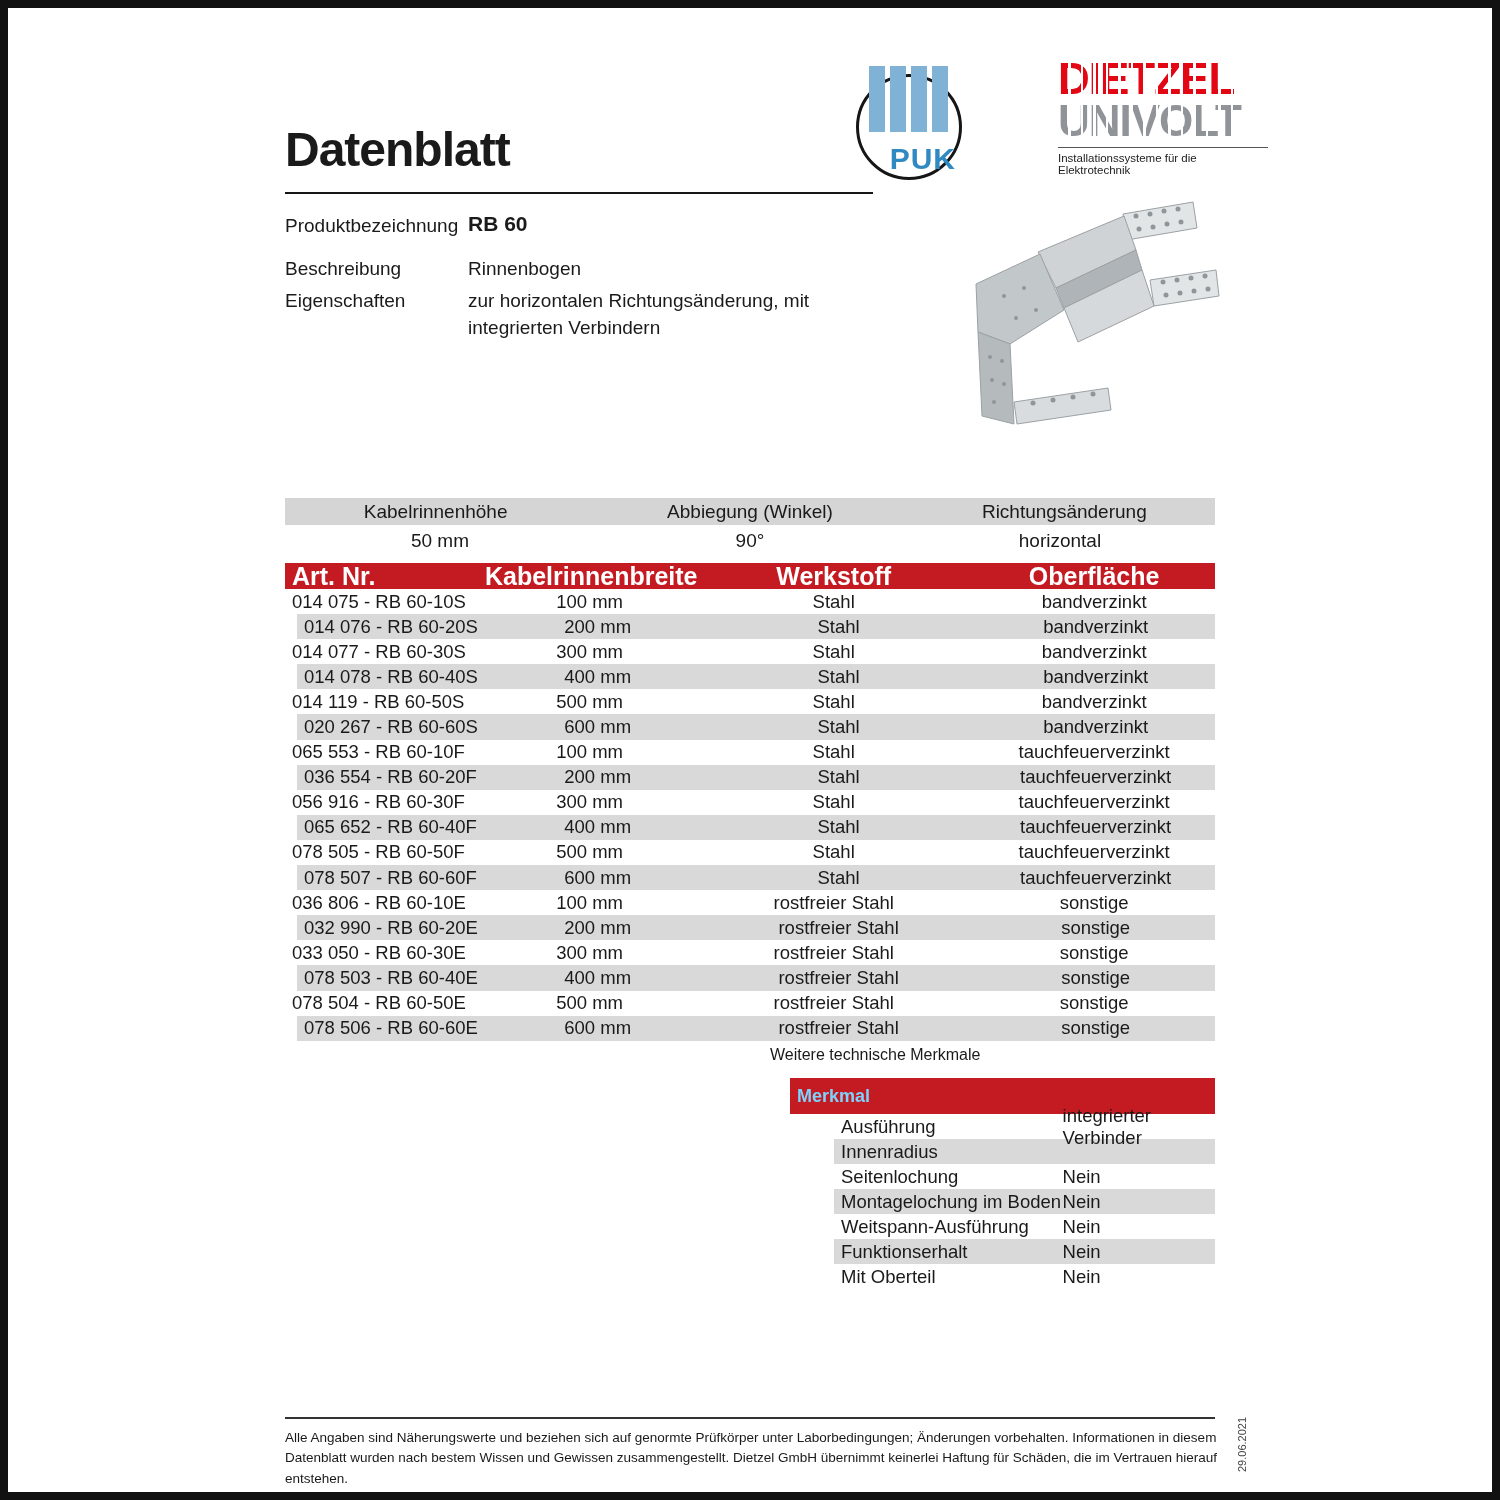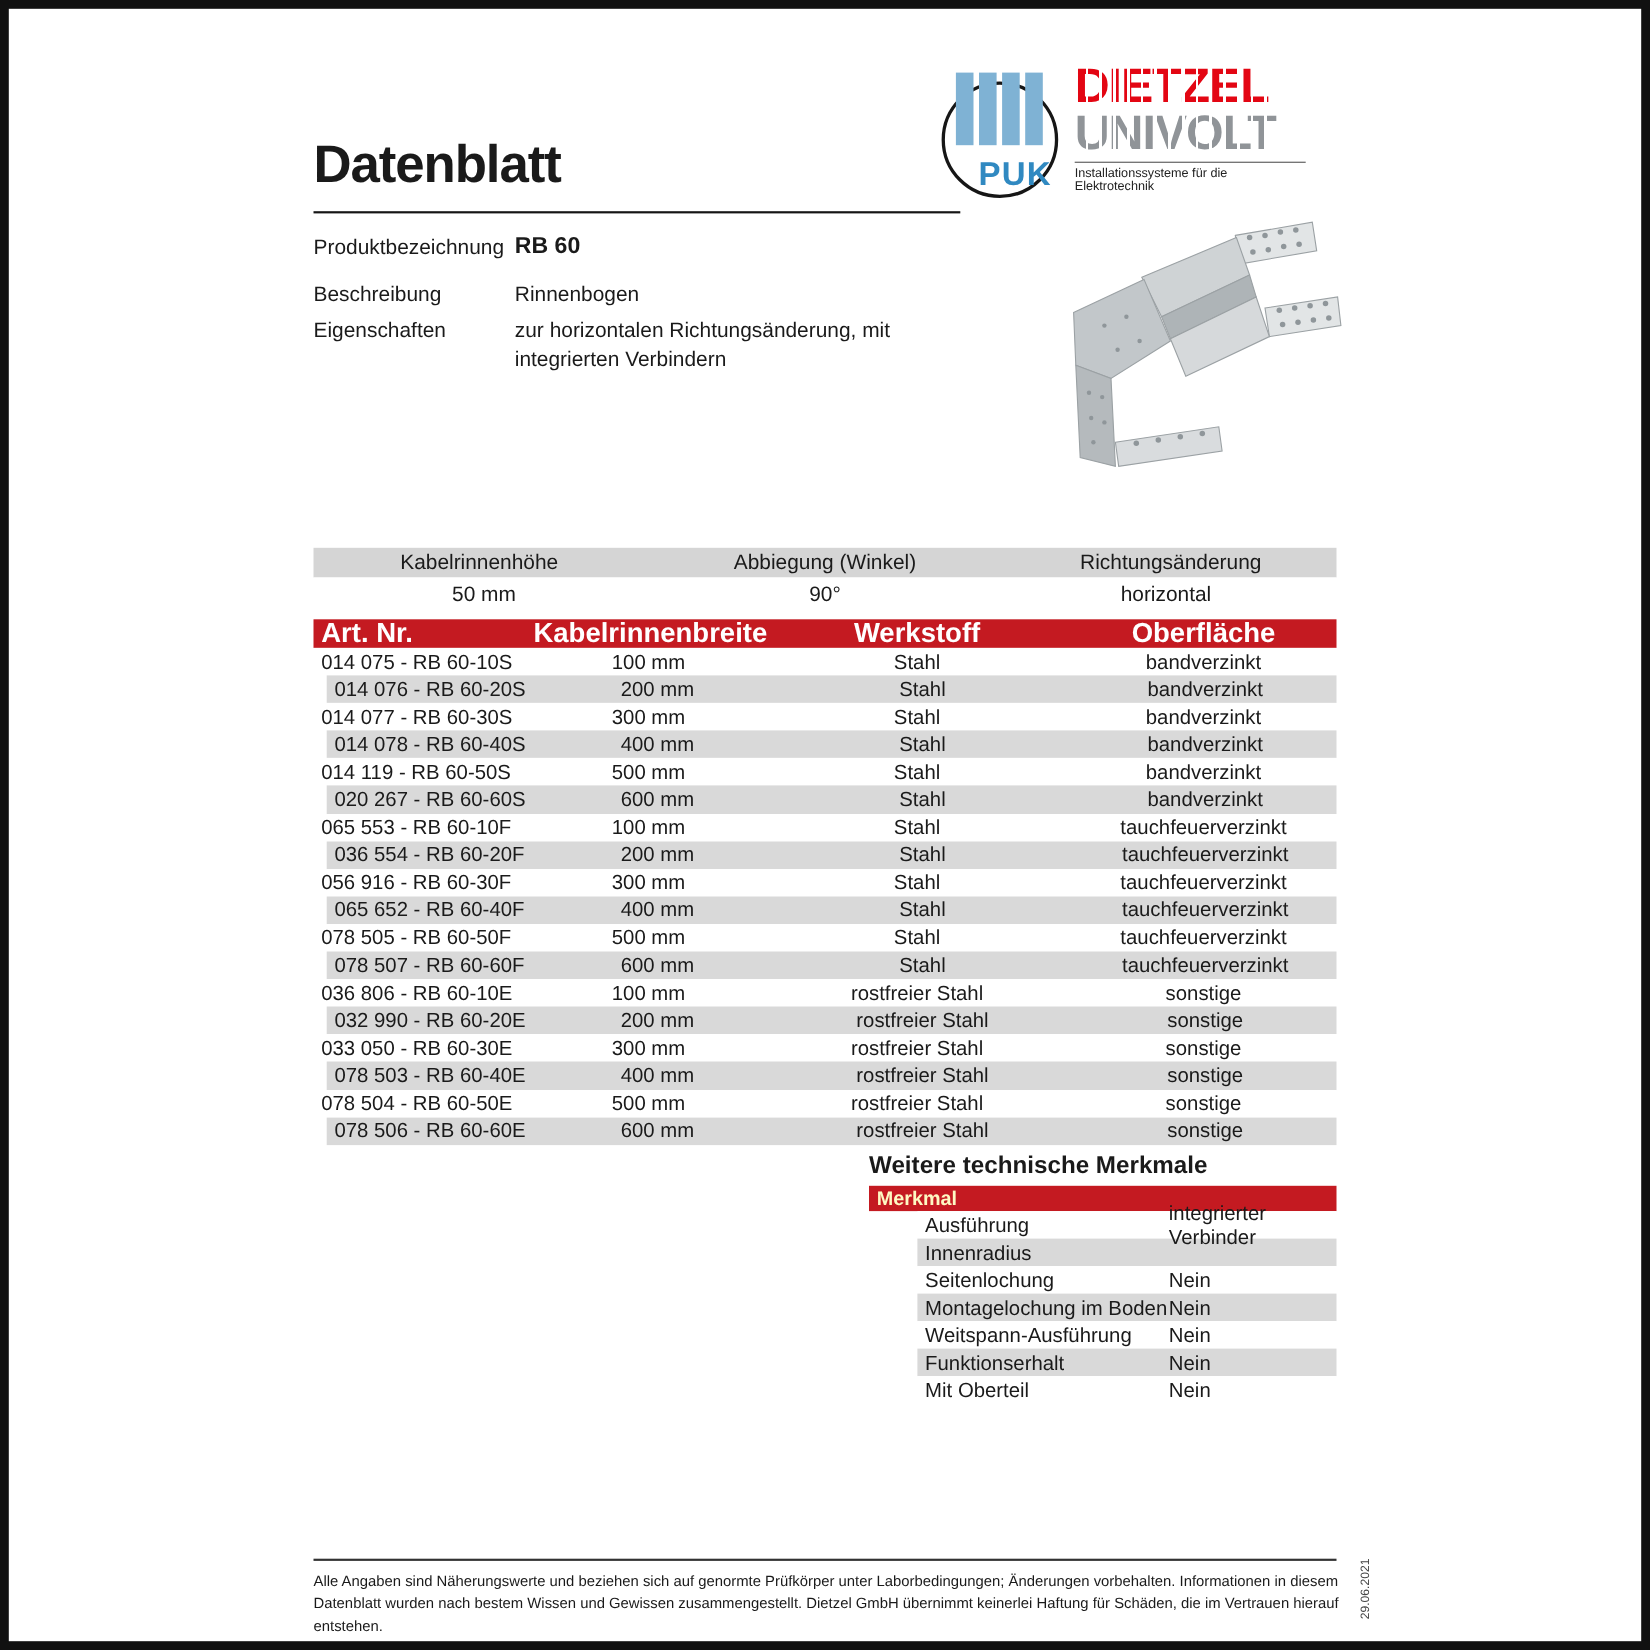--- a/index.html
+++ b/index.html
@@ -24,21 +24,21 @@
   .pvalue.bold{font-size:21px;font-weight:bold;}
 
   
   .puk{left:854px;top:62px;width:112px;height:130px;}
   .puk-circle{position:absolute;left:2px;top:12px;width:100px;height:100px;border:3px solid #161616;border-radius:50%;background:#fff;}
   .puk-bars{position:absolute;left:15px;top:4px;display:flex;gap:5px;}
   .puk-bar{width:16px;height:66px;background:#7fb2d4;}
   .puk-text{position:absolute;left:2px;top:80px;width:100px;text-align:right;font-size:30px;font-weight:bold;color:#3089c1;letter-spacing:1px;}
 
   
-  .brand{left:977px;top:58px;width:214px;}
+  .brand{left:1058px;top:58px;width:214px;}
   .brand-words{position:relative;display:inline-block;line-height:0.95;}
   .brand-w1{font-size:44px;font-weight:bold;letter-spacing:-1px;color:#e30613;}
   .brand-w2{font-size:44px;font-weight:bold;letter-spacing:-1px;color:#909498;}
   .brand-words::after{content:"";position:absolute;inset:0;background:repeating-linear-gradient(90deg,transparent 0 10px,#fff 10px 12.5px);}
   .brand-tagline{margin-top:5px;border-top:1.5px solid #555;padding-top:4px;font-size:11.5px;color:#222;width:210px;}
 
   
   .photo{left:918px;top:192px;width:302px;height:272px;}
 
   
@@ -52,23 +52,23 @@
   .thead{display:flex;height:26px;align-items:center;background:#c41a21;color:#fff;font-weight:bold;font-size:25px;}
   .trow{display:flex;height:25.1px;align-items:center;font-size:18.5px;background:#fff;}
   .trow.alt{background:#d9d9d9;margin-left:12px;}
   .cell{box-sizing:border-box;}
   .cell.c0{width:21.5%;text-align:left;padding-left:7px;}
   .cell.c1{width:22.5%;text-align:center;}
   .cell.c2{width:30%;text-align:center;}
   .cell.c3{width:26%;text-align:center;}
 
   
-  .merk-heading{left:790px;top:1046px;font-size:22px;font-weight:bold;}
+  .merk-heading{left:770px;top:1046px;font-size:16px;font-weight:normal;}
   .mtable{left:790px;top:1078px;width:425px;}
-  .mhead{display:flex;height:23px;align-items:center;background:#c41a21;color:#fef9c3;font-weight:bold;font-size:18px;padding-left:7px;box-sizing:border-box;}
+  .mhead{display:flex;height:36px;align-items:center;background:#c41a21;color:#7dd3fc;font-weight:bold;font-size:18px;padding-left:7px;box-sizing:border-box;}
   .mrow{display:flex;height:25px;align-items:center;font-size:18.5px;background:#fff;margin-left:44px;}
   .mrow.alt{background:#d9d9d9;}
   .mlabel{width:60%;padding-left:7px;box-sizing:border-box;}
   .mvalue{width:40%;}
 
   
   .footer-rule{left:285px;top:1417px;width:930px;height:1.5px;background:#333;}
   .footer-text{left:285px;top:1428px;width:945px;font-size:13.5px;line-height:1.5;color:#1a1a1a;}
   .vdate{left:1236px;top:1398px;height:74px;writing-mode:vertical-rl;transform:rotate(180deg);font-size:11px;color:#444;}
 </style>

